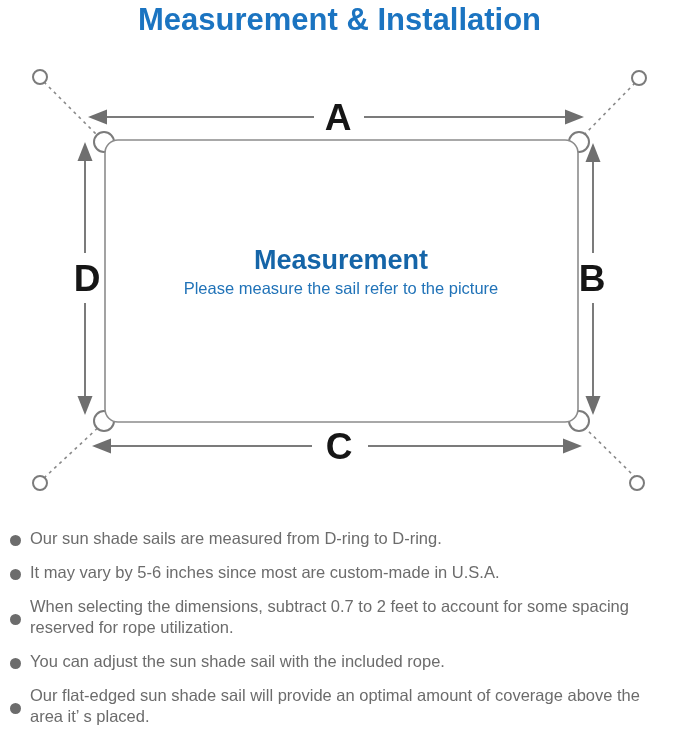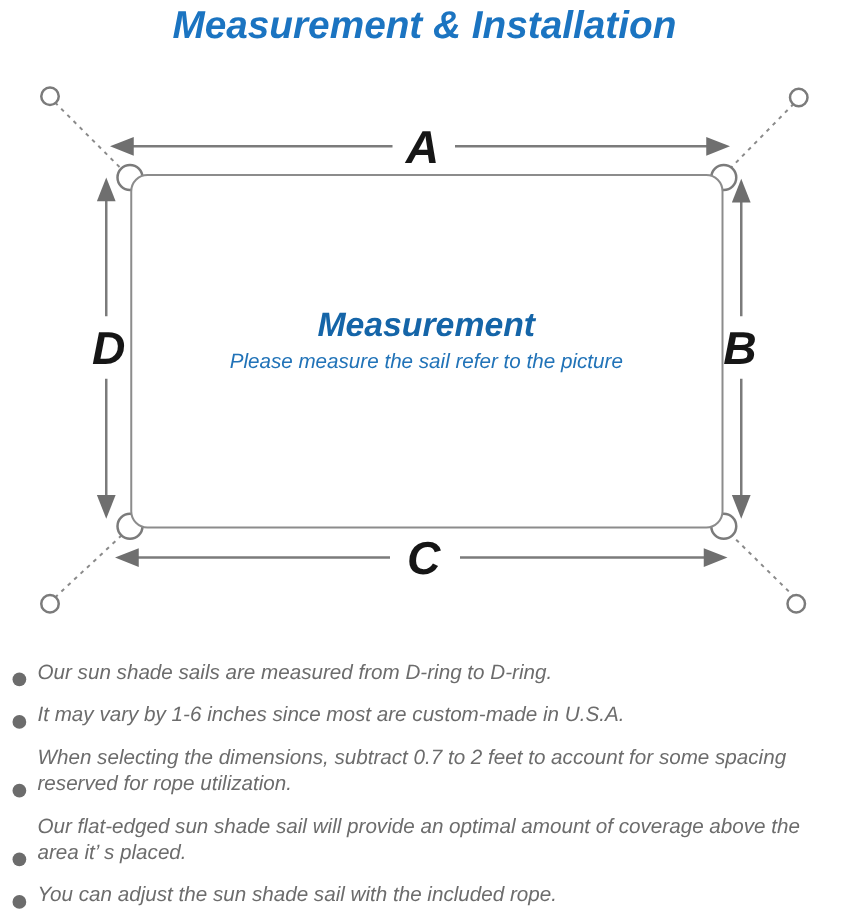--- a/index.html
+++ b/index.html
@@ -7,21 +7,20 @@
     padding: 0;
     background: #ffffff;
     font-family: "Liberation Sans", sans-serif;
   }
   .page {
     position: relative;
     width: 679px;
     height: 739px;
     background: #ffffff;
     overflow: hidden;
-    font-style: italic;
   }
   .page-title {
     position: absolute;
     top: 2px;
     left: 0;
     width: 679px;
     margin: 0;
     text-align: center;
     font-size: 31px;
     font-weight: bold;
@@ -63,21 +62,21 @@
     position: absolute;
     top: 528px;
     left: 10px;
     width: 645px;
     margin: 0;
     padding: 0;
     list-style: none;
   }
   .note-item {
     display: flex;
-    align-items: flex-end;
+    align-items: center;
     margin-bottom: 13px;
     color: #6c6c6c;
     font-size: 16.5px;
     line-height: 1.27;
   }
   .bullet-dot {
     flex: 0 0 auto;
     width: 11px;
     height: 11px;
     border-radius: 50%;
@@ -148,29 +147,29 @@
     <text class="center-subtitle" x="341" y="239">Please measure the sail refer to the picture</text>
   </svg>
 
   <ul class="notes-list">
     <li class="note-item">
       <span class="bullet-dot"></span>
       <span class="note-text">Our sun shade sails are measured from D-ring to D-ring.</span>
     </li>
     <li class="note-item">
       <span class="bullet-dot"></span>
-      <span class="note-text">It may vary by 1-6 inches since most are custom-made in U.S.A.</span>
+      <span class="note-text">It may vary by 5-6 inches since most are custom-made in U.S.A.</span>
     </li>
     <li class="note-item">
       <span class="bullet-dot"></span>
       <span class="note-text">When selecting the dimensions, subtract 0.7 to 2 feet to account for some spacing reserved for rope utilization.</span>
     </li>
     <li class="note-item">
       <span class="bullet-dot"></span>
-      <span class="note-text">Our flat-edged sun shade sail will provide an optimal amount of coverage above the area it’ s placed.</span>
+      <span class="note-text">You can adjust the sun shade sail with the included rope.</span>
     </li>
     <li class="note-item">
       <span class="bullet-dot"></span>
-      <span class="note-text">You can adjust the sun shade sail with the included rope.</span>
+      <span class="note-text">Our flat-edged sun shade sail will provide an optimal amount of coverage above the area it’ s placed.</span>
     </li>
   </ul>
 
 </div>
 
 </body></html>

